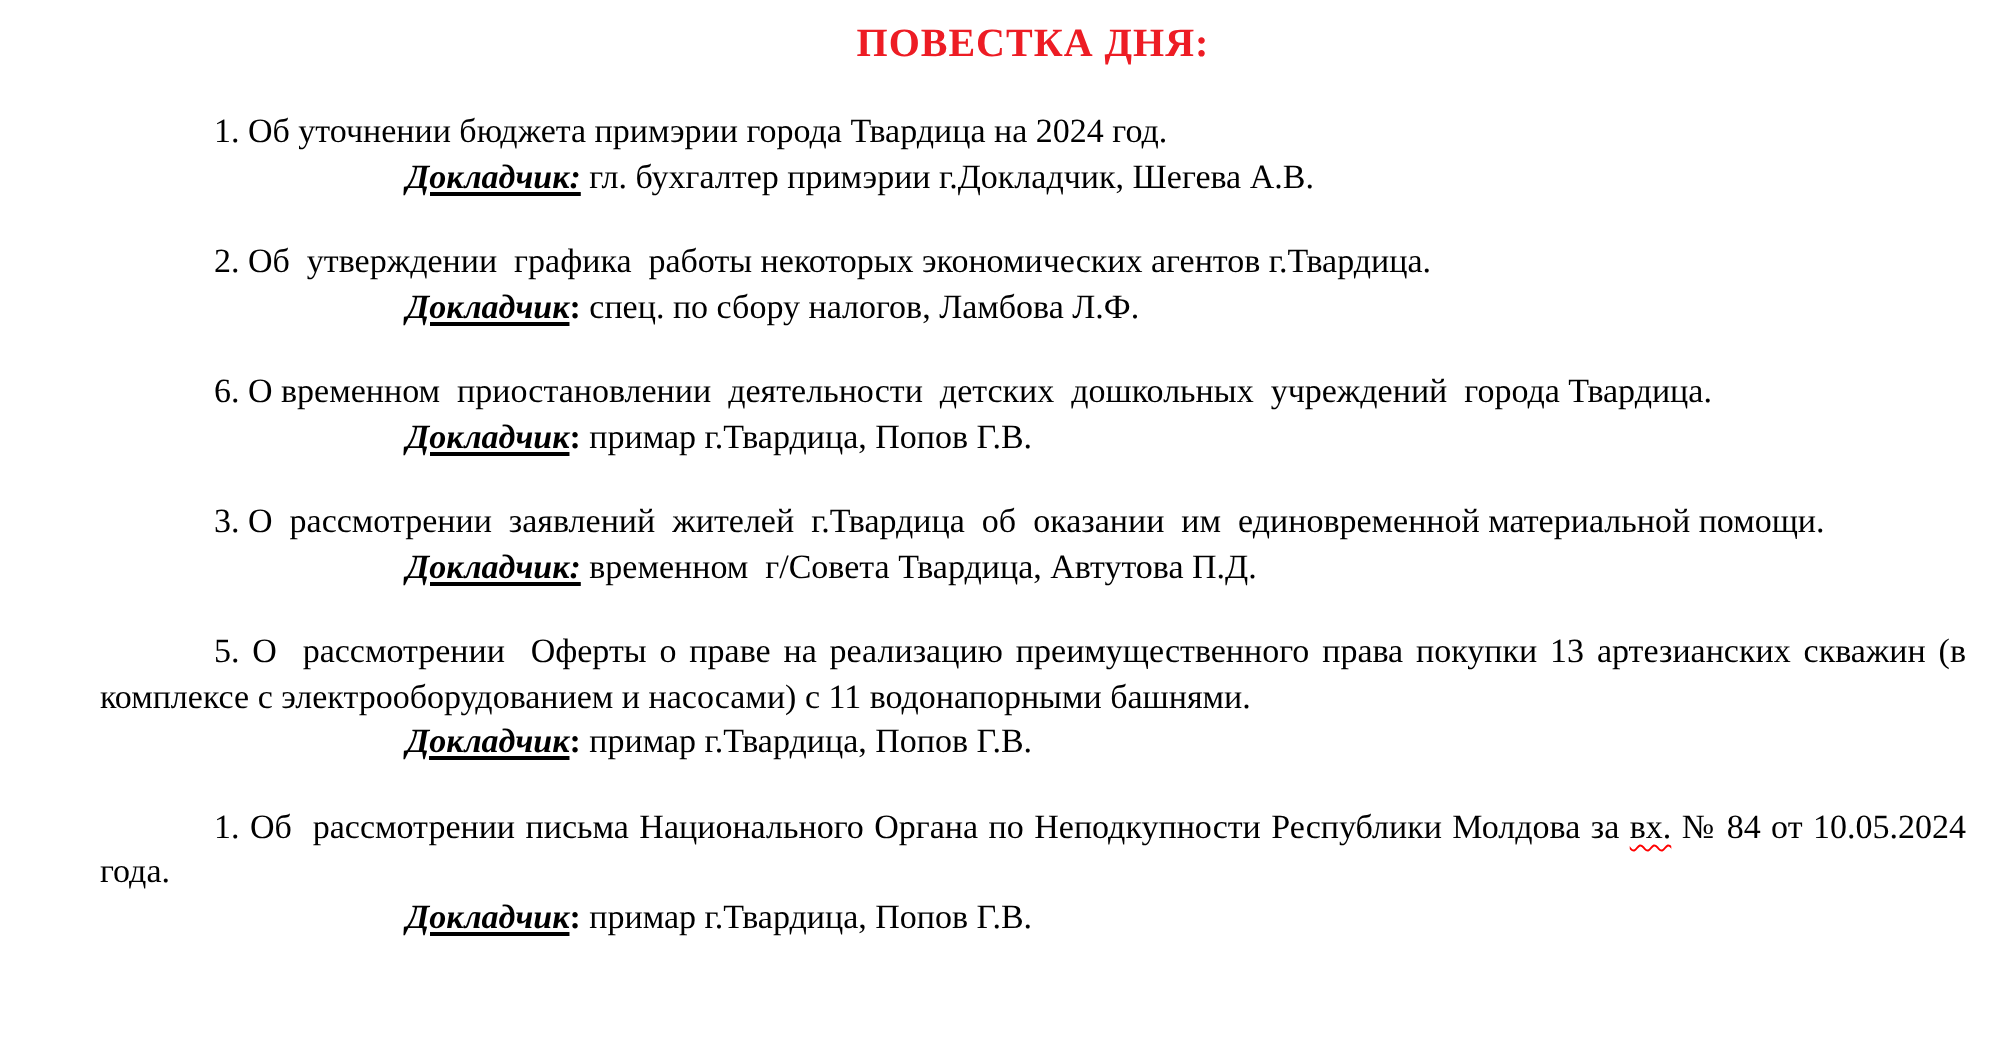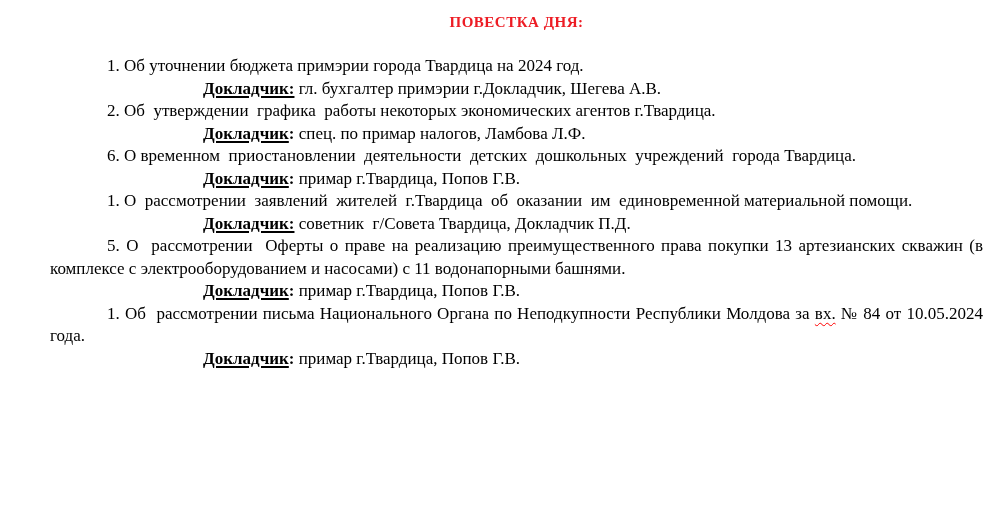--- a/index.html
+++ b/index.html
@@ -12,42 +12,43 @@
     background: #ffffff;
     color: #000000;
     font-family: "Liberation Serif", "DejaVu Serif", serif;
     font-size: 17px;
     line-height: 22.5px;
     overflow: hidden;
   }
   .doc-title {
     text-align: center;
     font-weight: bold;
-    font-size: 15px;
+    font-size: 20px;
     line-height: 24px;
     margin: 0 0 21px 0;
     letter-spacing: 0.5px;
   }
-  .item { }
+  .item { margin-top: 20px; }
   .item-text {
     margin: 0;
     text-indent: 57px;
     text-align: justify;
     white-space: pre-wrap;
   }
   .speaker {
     margin: 0;
     padding-left: 153px;
     white-space: pre-wrap;
   }
   .spk-label {
     font-weight: bold;
     text-decoration: underline;
     text-decoration-thickness: 1.5px;
     text-underline-offset: 2px;
+    font-style: italic;
   }
   .spk-colon { font-weight: bold; }
   .misspell {
     text-decoration-line: underline;
     text-decoration-style: wavy;
     text-decoration-thickness: 1px;
     text-underline-offset: 3px;
     text-decoration-skip-ink: none;
   }
 </style>
@@ -58,31 +59,31 @@
 
   <p class="doc-title" style="color: rgb(237, 28, 36);">ПОВЕСТКА ДНЯ:</p>
 
   <div class="item">
     <p class="item-text">1. Об уточнении бюджета примэрии города Твардица на 2024 год.</p>
     <p class="speaker"><span class="spk-label">Докладчик:</span><span class="spk-colon"></span><span> гл. бухгалтер примэрии г.Докладчик, Шегева А.В.</span></p>
   </div>
 
   <div class="item">
     <p class="item-text">2. Об  утверждении  графика  работы некоторых экономических агентов г.Твардица.</p>
-    <p class="speaker"><span class="spk-label">Докладчик</span><span class="spk-colon">:</span><span> спец. по примар налогов, Ламбова Л.Ф.</span></p>
+    <p class="speaker"><span class="spk-label">Докладчик</span><span class="spk-colon">:</span><span> спец. по сбору налогов, Ламбова Л.Ф.</span></p>
   </div>
 
   <div class="item">
     <p class="item-text">6. О временном  приостановлении  деятельности  детских  дошкольных  учреждений  города Твардица.</p>
     <p class="speaker"><span class="spk-label">Докладчик</span><span class="spk-colon">:</span><span> примар г.Твардица, Попов Г.В.</span></p>
   </div>
 
   <div class="item">
-    <p class="item-text">1. О  рассмотрении  заявлений  жителей  г.Твардица  об  оказании  им  единовременной материальной помощи.</p>
-    <p class="speaker"><span class="spk-label">Докладчик:</span><span class="spk-colon"></span><span> советник  г/Совета Твардица, Докладчик П.Д.</span></p>
+    <p class="item-text">3. О  рассмотрении  заявлений  жителей  г.Твардица  об  оказании  им  единовременной материальной помощи.</p>
+    <p class="speaker"><span class="spk-label">Докладчик:</span><span class="spk-colon"></span><span> временном  г/Совета Твардица, Автутова П.Д.</span></p>
   </div>
 
   <div class="item">
     <p class="item-text">5. О  рассмотрении  Оферты о праве на реализацию преимущественного права покупки 13 артезианских скважин (в комплексе с электрооборудованием и насосами) с 11 водонапорными башнями.</p>
     <p class="speaker"><span class="spk-label">Докладчик</span><span class="spk-colon">:</span><span> примар г.Твардица, Попов Г.В.</span></p>
   </div>
 
   <div class="item">
     <p class="item-text"><span>1. Об  рассмотрении письма Национального Органа по Неподкупности Республики Молдова за </span><span class="misspell" style="text-decoration-color: rgb(255, 0, 0);">вх.</span><span> № 84 от 10.05.2024 года.</span></p>
     <p class="speaker"><span class="spk-label">Докладчик</span><span class="spk-colon">:</span><span> примар г.Твардица, Попов Г.В.</span></p>

